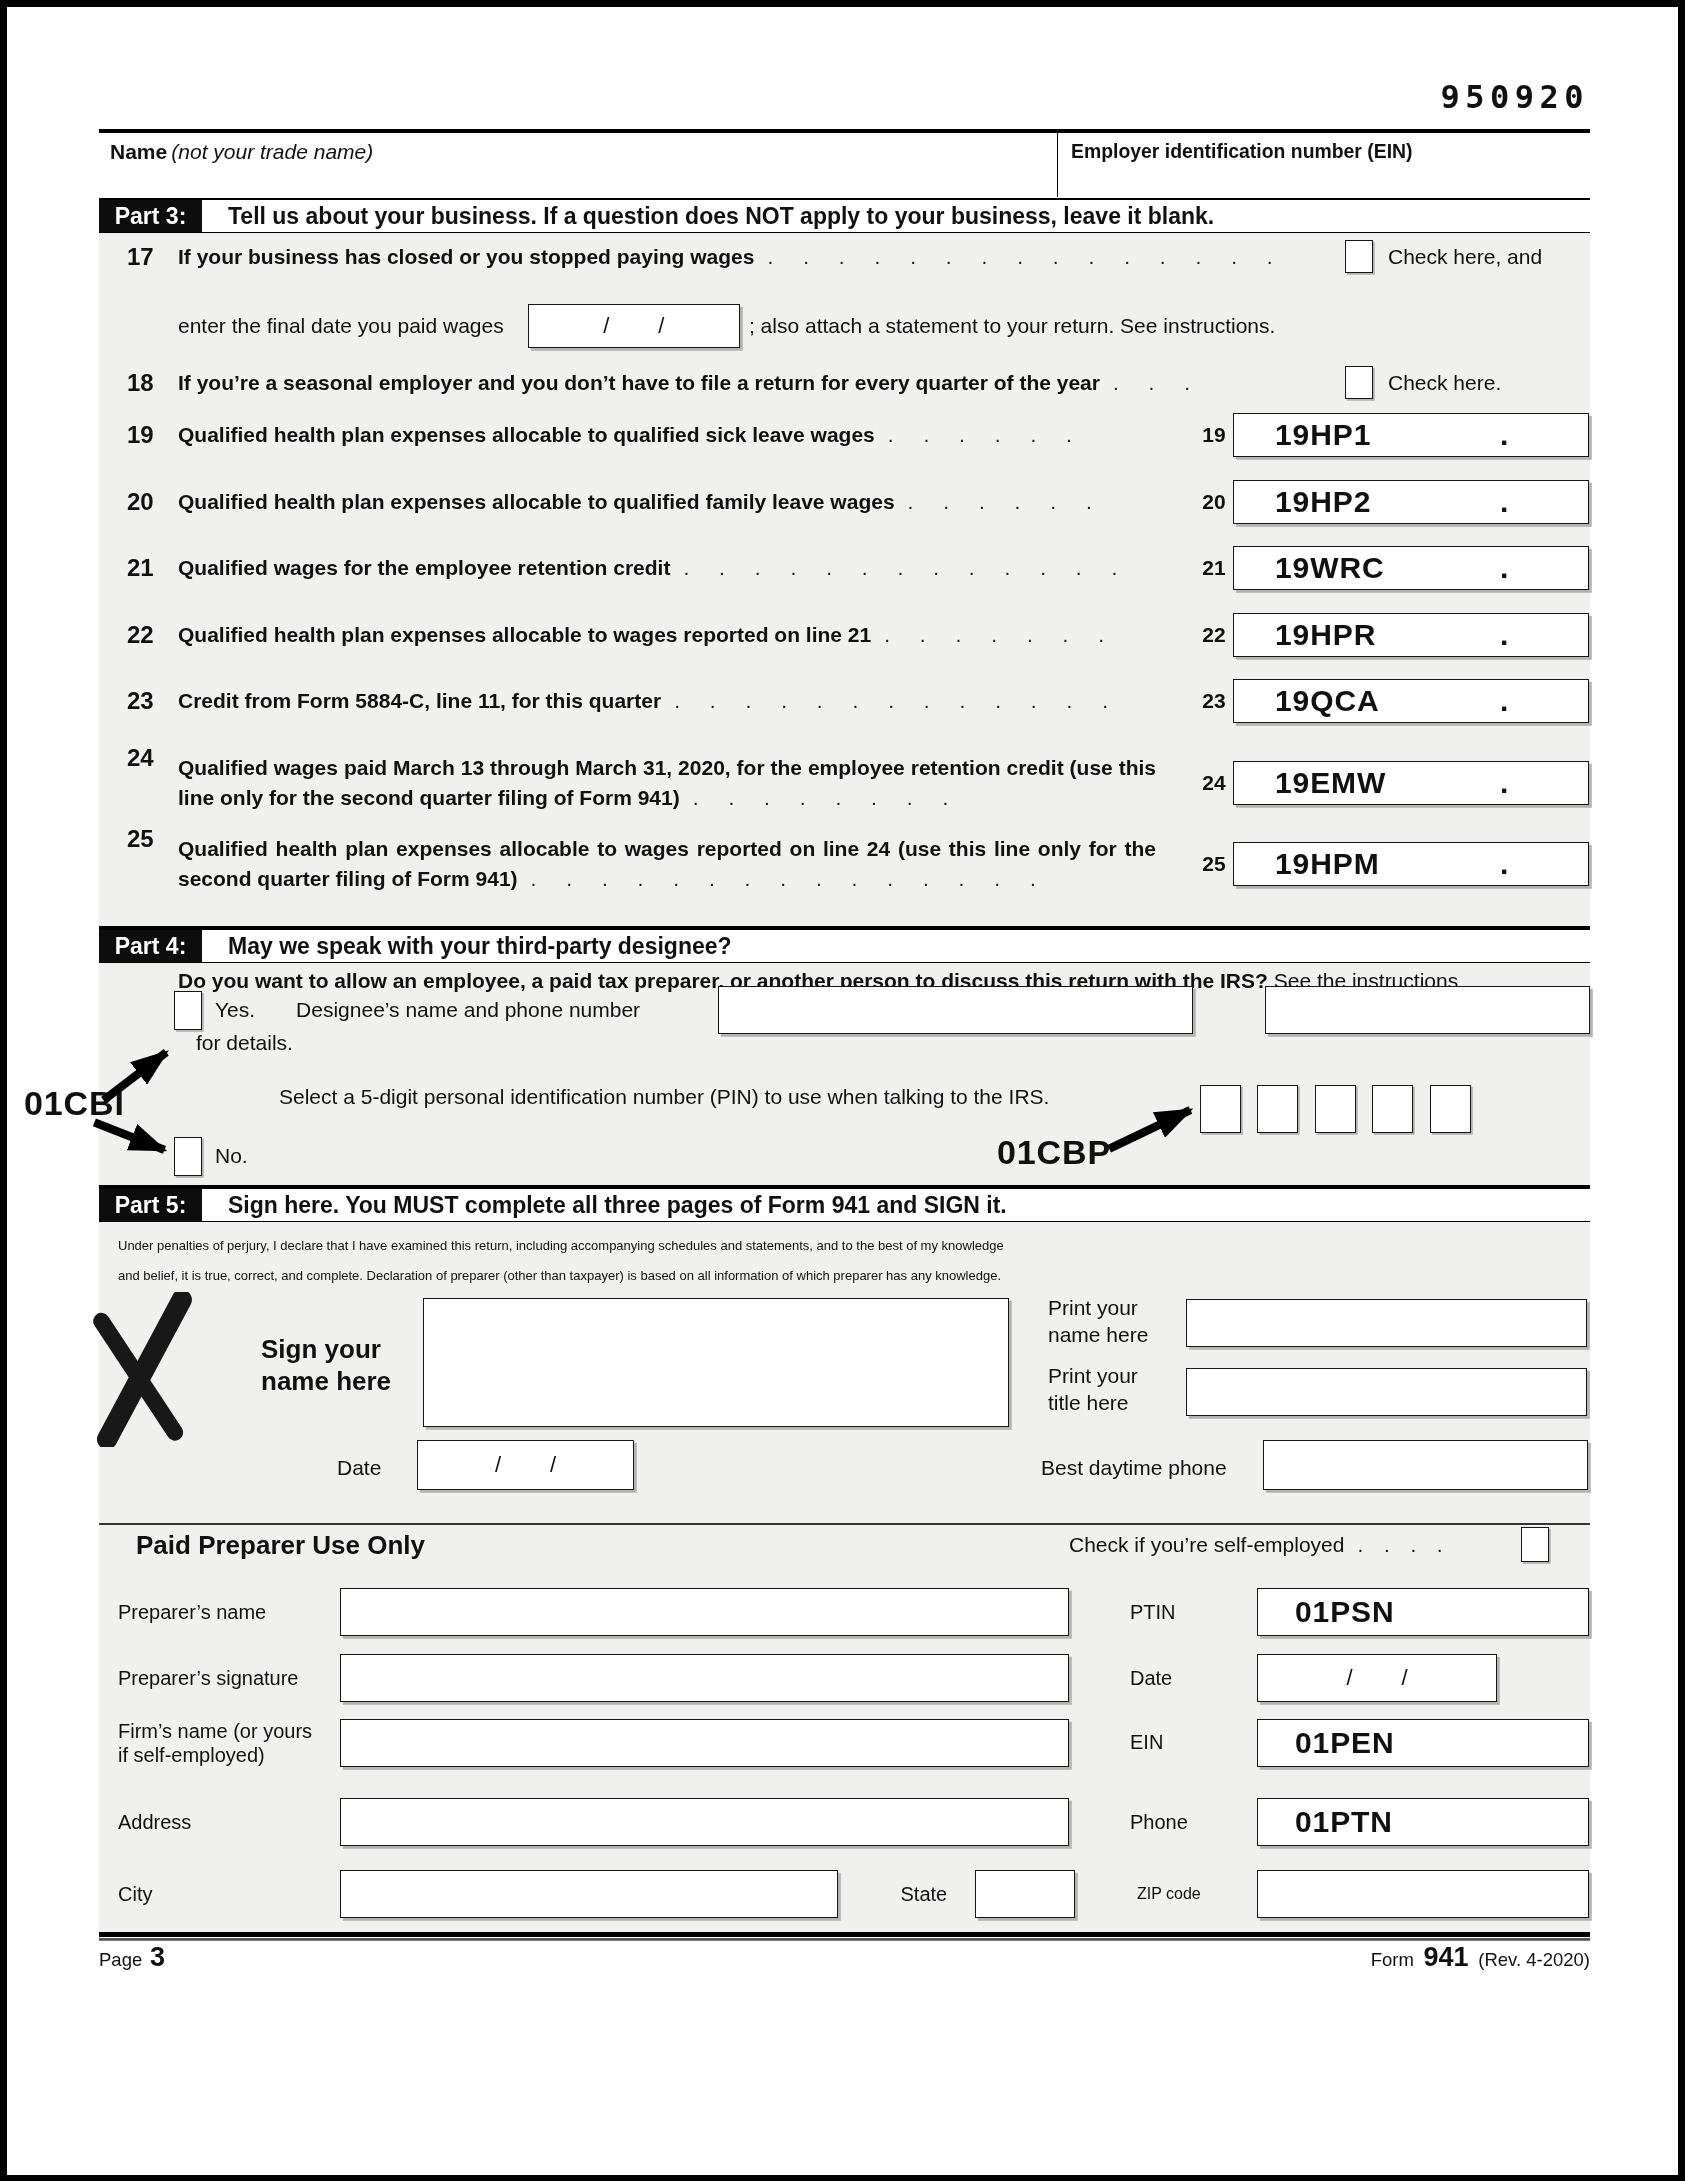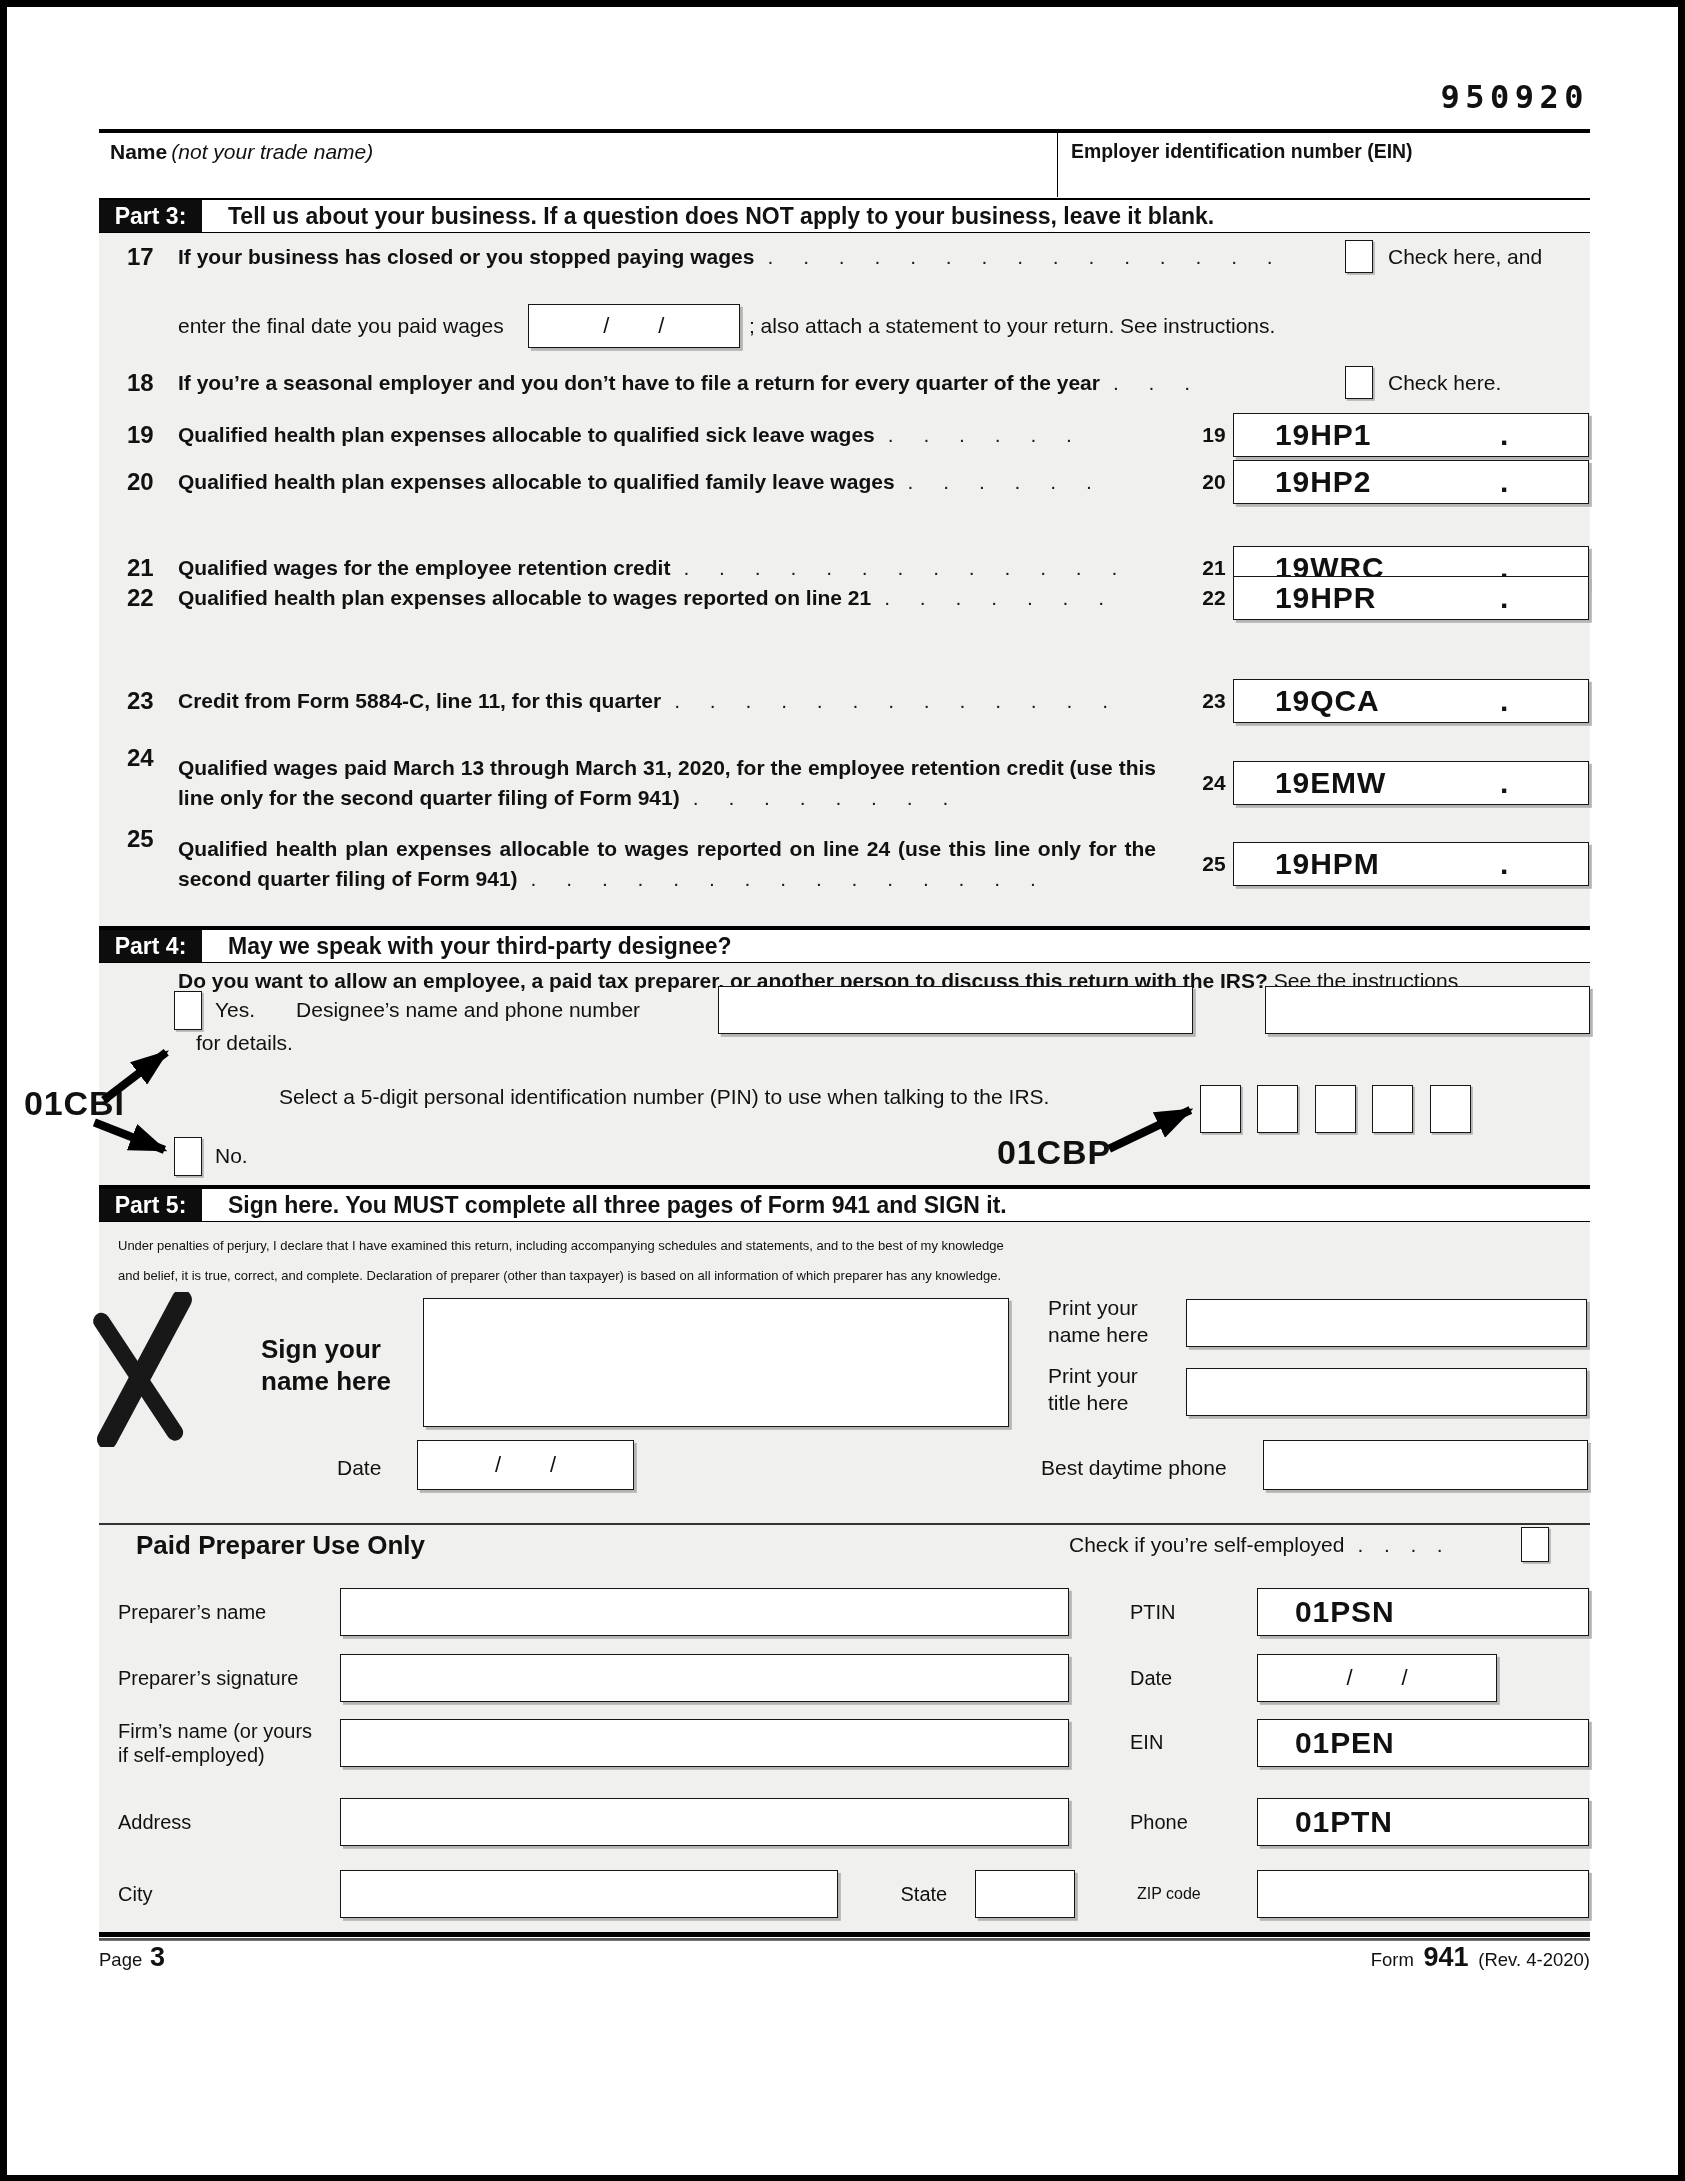--- a/index.html
+++ b/index.html
@@ -116,41 +116,41 @@
   <div class="row" style="top:413px;height:44px;">
     <div class="lnum">19</div>
     <div class="ltext"><span class="b">Qualified health plan expenses allocable to qualified sick leave wages</span><span class="dots">. . . . . .</span></div>
     <div class="spacer"></div>
     <div class="rnum">19</div>
     <div class="wbox abox">
         <span class="aval">19HP1</span>
         <span class="adot">.</span>
       </div>
   </div>
-  <div class="row" style="top:460px;height:44px;justify-content:flex-end;">
+  <div class="row" style="top:480px;height:44px;justify-content:flex-end;">
     <div class="lnum">20</div>
     <div class="ltext"><span class="b">Qualified health plan expenses allocable to qualified family leave wages</span><span class="dots">. . . . . .</span></div>
     <div class="spacer"></div>
     <div class="rnum">20</div>
     <div class="wbox abox">
         <span class="aval">19HP2</span>
         <span class="adot">.</span>
       </div>
   </div>
   <div class="row" style="top:546px;height:44px;">
     <div class="lnum">21</div>
     <div class="ltext"><span class="b">Qualified wages for the employee retention credit</span><span class="dots">. . . . . . . . . . . . .</span></div>
     <div class="spacer"></div>
     <div class="rnum">21</div>
     <div class="wbox abox">
         <span class="aval">19WRC</span>
         <span class="adot">.</span>
       </div>
   </div>
-  <div class="row" style="top:576px;height:44px;justify-content:center;">
+  <div class="row" style="top:613px;height:44px;justify-content:center;">
     <div class="lnum">22</div>
     <div class="ltext"><span class="b">Qualified health plan expenses allocable to wages reported on line 21</span><span class="dots">. . . . . . .</span></div>
     <div class="spacer"></div>
     <div class="rnum">22</div>
     <div class="wbox abox">
         <span class="aval">19HPR</span>
         <span class="adot">.</span>
       </div>
   </div>
   <div class="row" style="top:679px;height:44px;">

